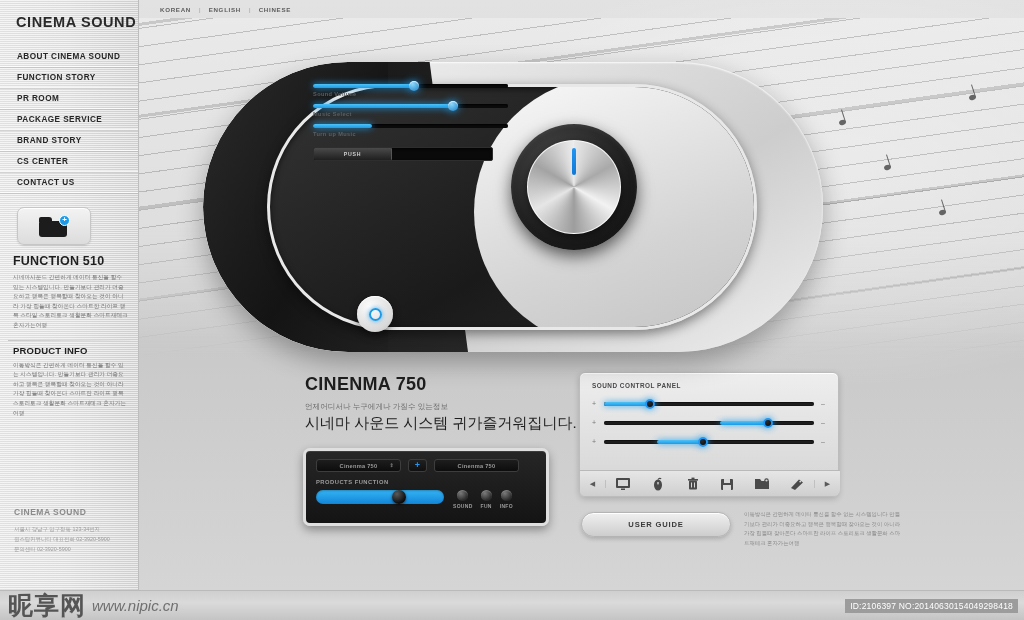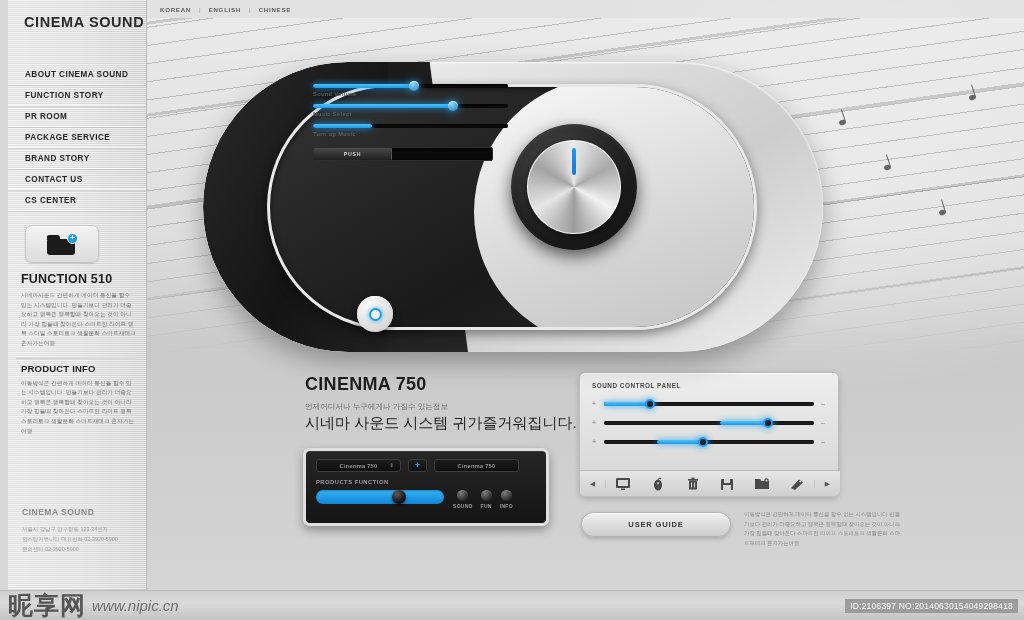--- a/index.html
+++ b/index.html
@@ -6,32 +6,32 @@
   body {
     width: 1024px; height: 620px;
     font-family: "Liberation Sans", sans-serif;
     overflow: hidden;
     background: #d8d8d8;
   }
   .page { position: relative; width: 1024px; height: 620px; }
 
   
   .sidebar {
-    position: absolute; left: 8px; top: 0; width: 139px; height: 590px;
+    position: absolute; left: 0; top: 0; width: 139px; height: 590px;
     background:
       repeating-linear-gradient(to bottom, rgba(255,255,255,.55) 0px, rgba(255,255,255,.55) 1px, rgba(190,190,190,.22) 1px, rgba(190,190,190,.22) 2px),
       linear-gradient(to right, #e9e9e9 0%, #e3e3e3 50%, #d3d3d3 100%);
     border-right: 1px solid #bdbdbd;
     z-index: 6;
   }
   .brand {
     padding: 14px 0 0 16px; height: 44px;
     font-size: 14.5px; font-weight: bold; letter-spacing: .6px; color: #2a2a2a;
   }
-  .nav { margin-top: 20px; }
+  .nav { margin-top: 2px; }
   .nav-item {
     display: block; height: 21px; line-height: 21px;
     padding-left: 17px; font-size: 8.2px; font-weight: bold;
     letter-spacing: .45px; color: #262626;
     border-bottom: 1px solid rgba(255,255,255,.75);
     box-shadow: 0 1px 0 rgba(170,170,170,.45);
     text-decoration: none; cursor: pointer;
   }
 
   .folder-box {
@@ -377,22 +377,22 @@
 
   <div class="sidebar">
     <div class="brand">CINEMA SOUND</div>
 
     <div class="nav">
       <a class="nav-item">ABOUT CINEMA SOUND</a>
       <a class="nav-item">FUNCTION STORY</a>
       <a class="nav-item">PR ROOM</a>
       <a class="nav-item">PACKAGE SERVICE</a>
       <a class="nav-item">BRAND STORY</a>
+      <a class="nav-item">CS CENTER</a>
       <a class="nav-item">CONTACT US</a>
-      <a class="nav-item">CS CENTER</a>
     </div>
 
     <div class="folder-box">
       <div class="folder-icon">
         <div class="tab"></div>
         <div class="body"></div>
         <div class="plus">+</div>
       </div>
     </div>
 

